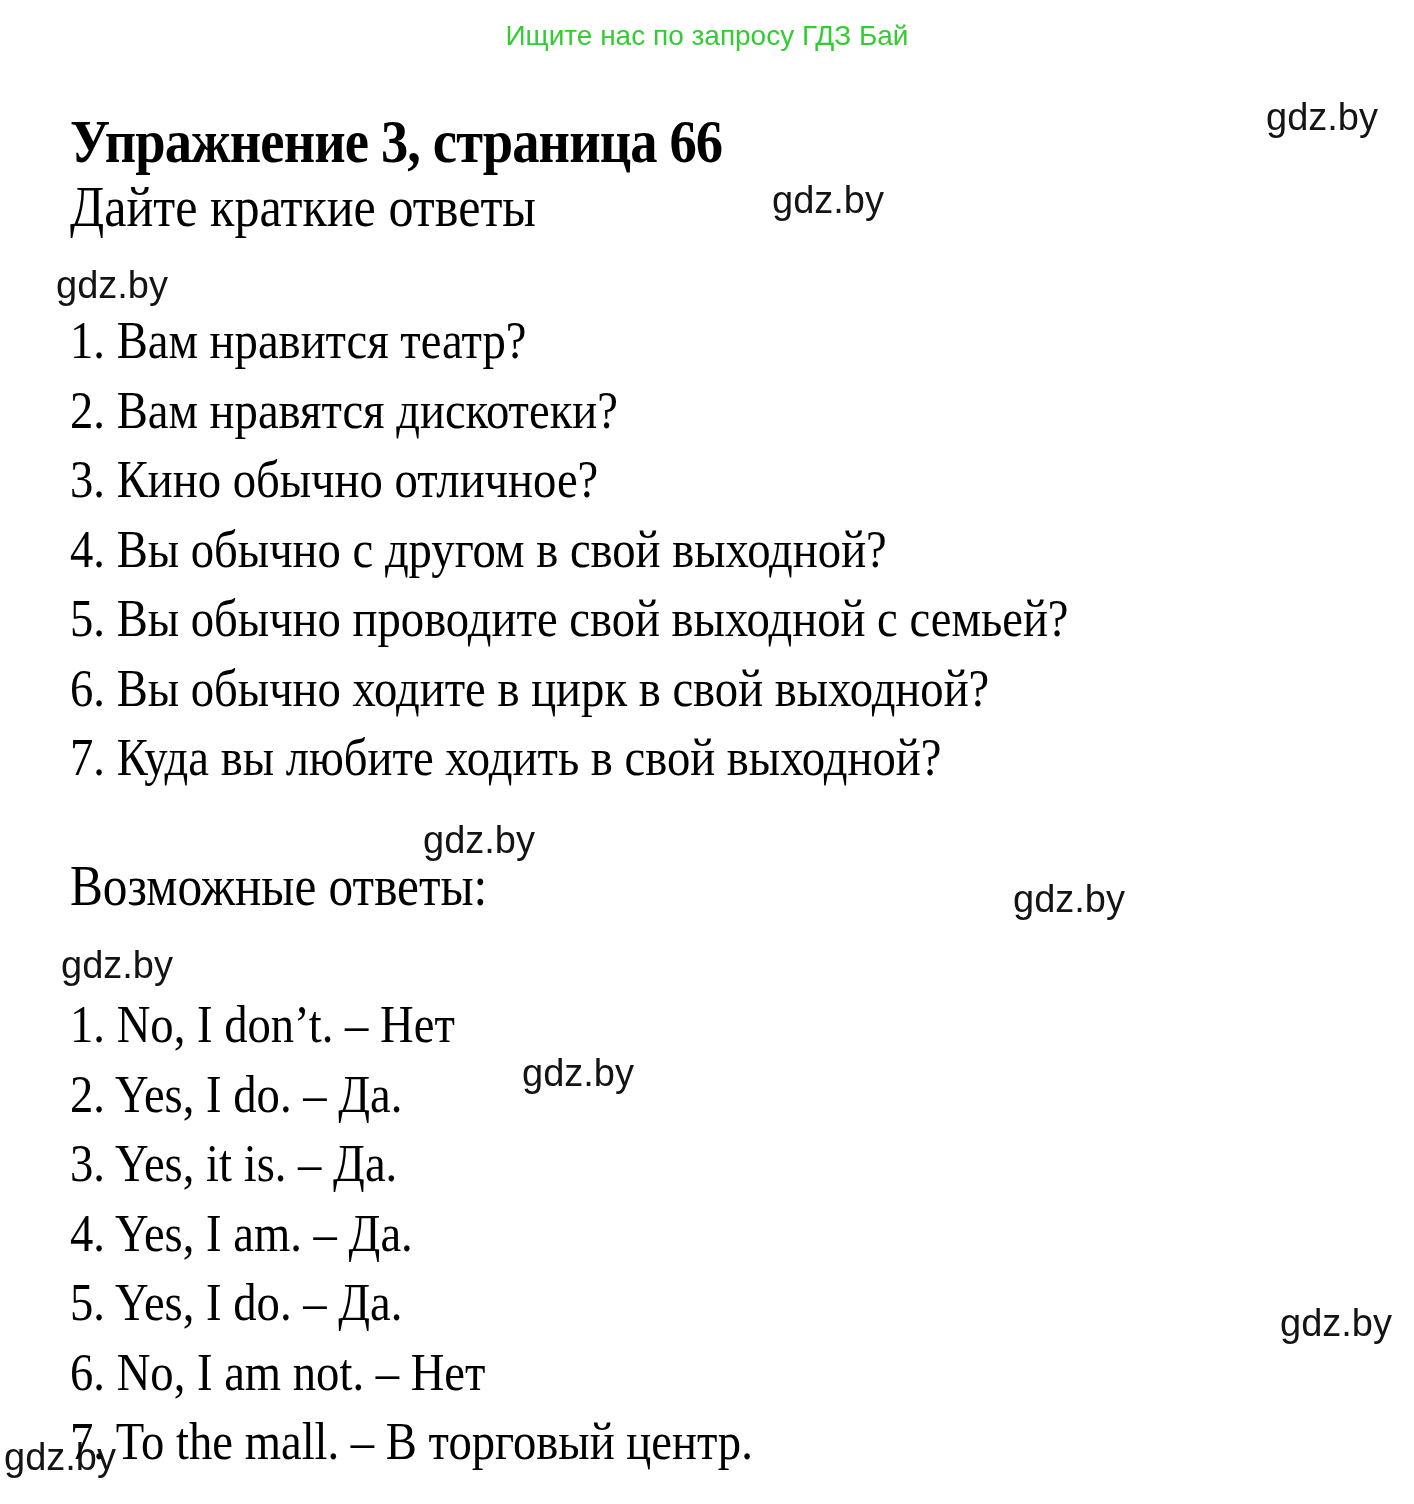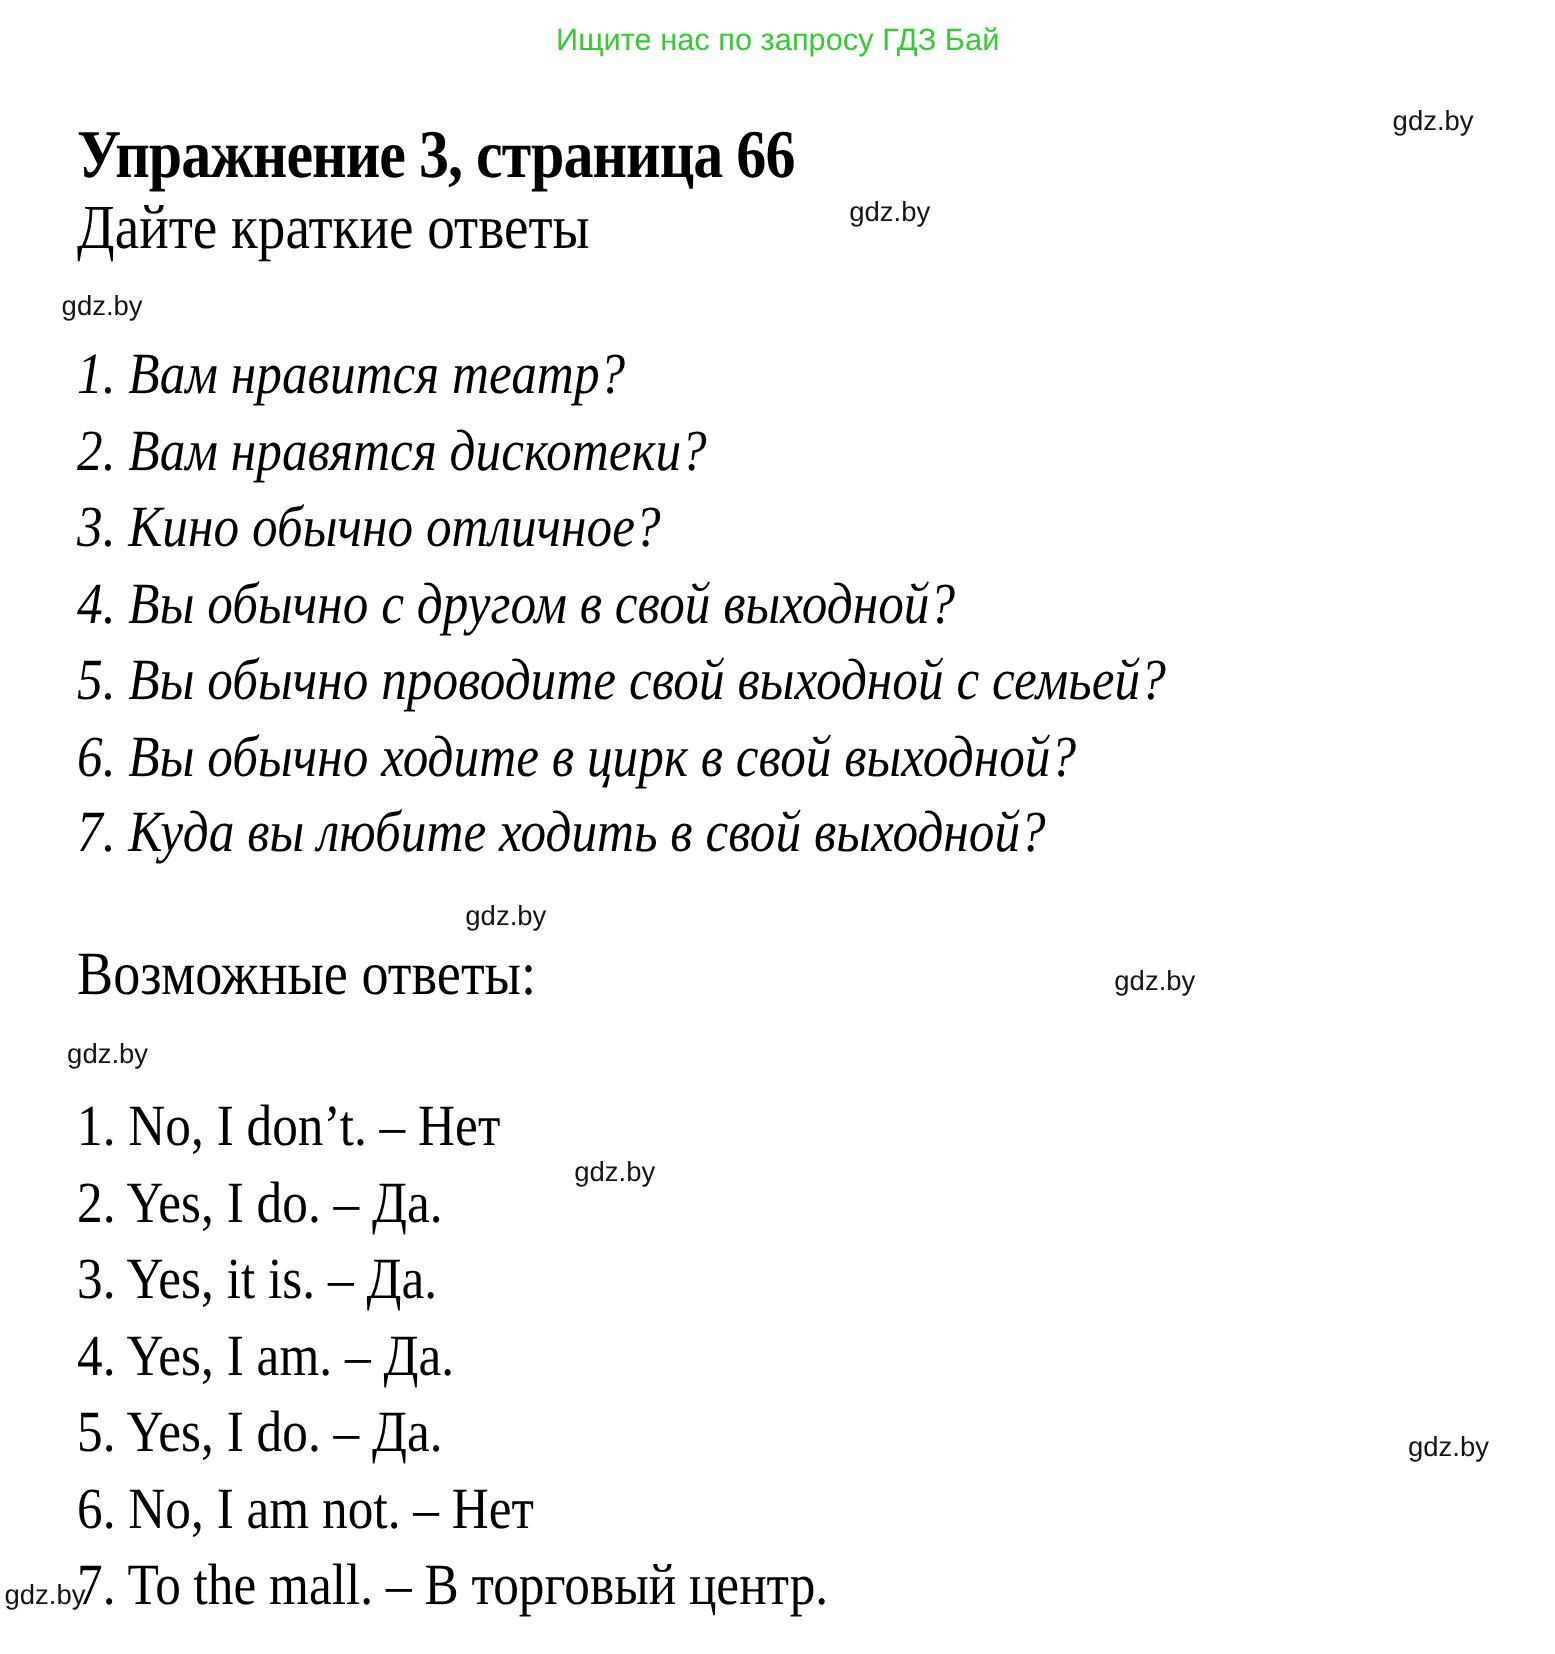--- a/index.html
+++ b/index.html
@@ -46,21 +46,20 @@
   .subtitle {
     position: absolute;
     left: 70px;
     top: 158px;
     font-size: 57px;
   }
   .qlist {
     position: absolute;
     left: 70px;
     top: 290px;
-    font-style: italic;
   }
   .qlist .line, .alist .line {
     font-size: 53px;
     line-height: 69.5px;
     white-space: nowrap;
     transform: scaleX(0.88);
     transform-origin: left top;
   }
   .answers-heading {
     position: absolute;
@@ -70,21 +69,21 @@
   }
   .alist {
     position: absolute;
     left: 70px;
     top: 974px;
   }
   
   .wm {
     position: absolute;
     font-family: "Liberation Sans", sans-serif;
-    font-size: 25px;
+    font-size: 38px;
     color: #141414;
     white-space: nowrap;
   }
   .wm1 { left: 1266px; top: 80px; }
   .wm2 { left: 772px;  top: 163px; }
   .wm3 { left: 56px;   top: 248px; }
   .wm4 { left: 423px;  top: 803px; }
   .wm5 { left: 1013px; top: 862px; }
   .wm6 { left: 61px;   top: 928px; }
   .wm7 { left: 522px;  top: 1036px; }

